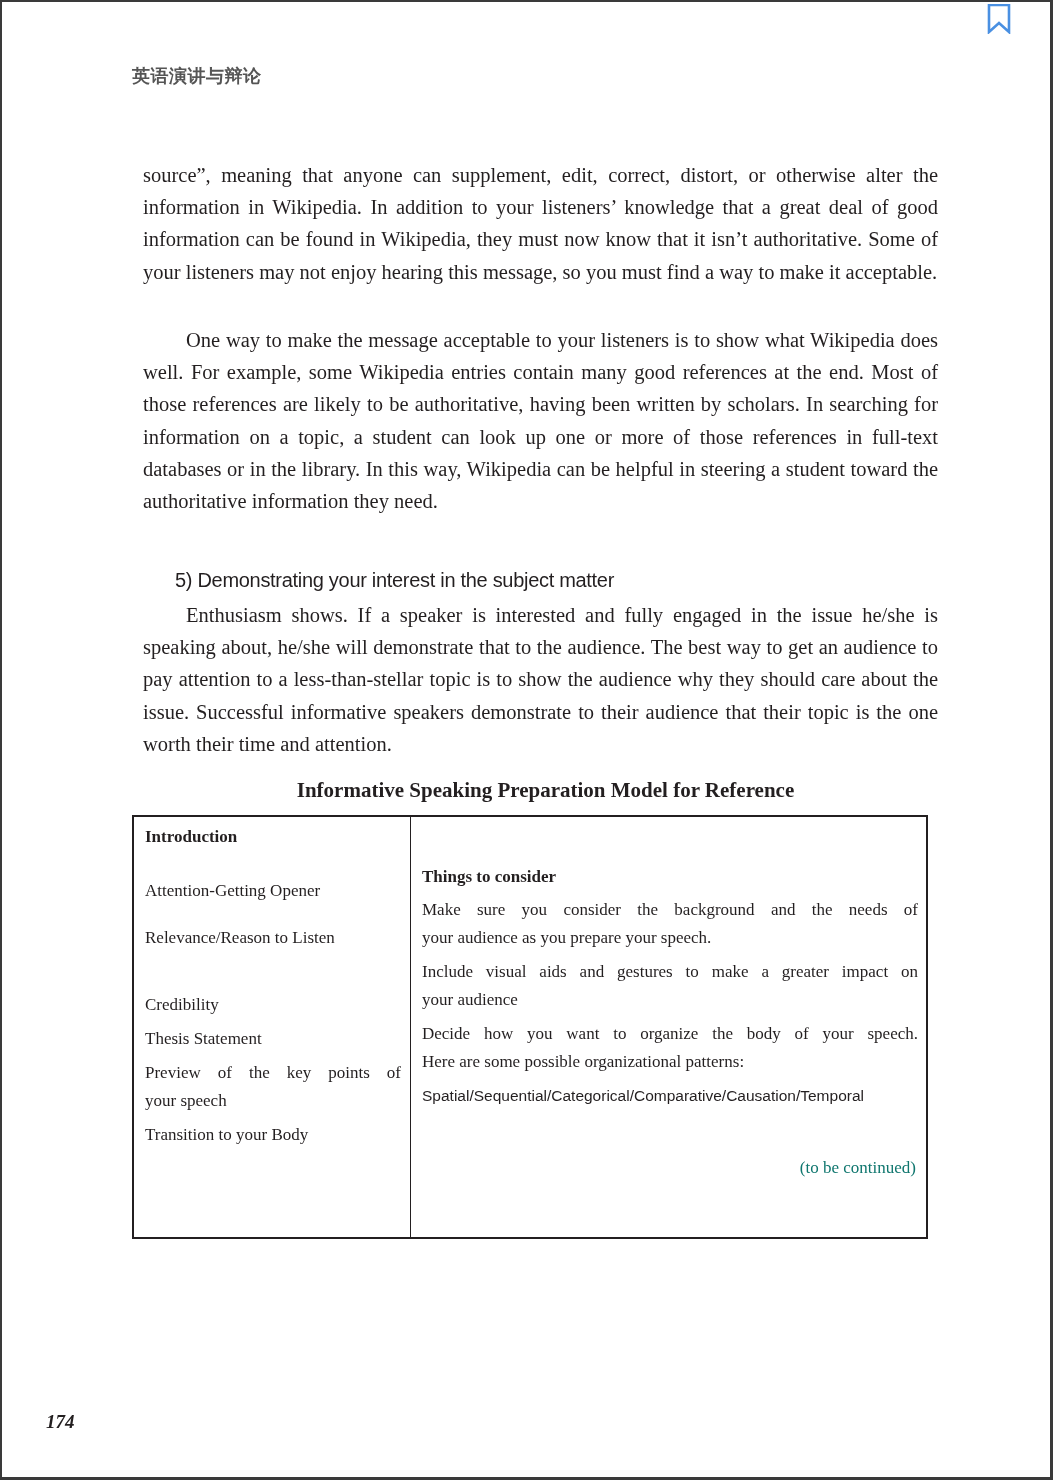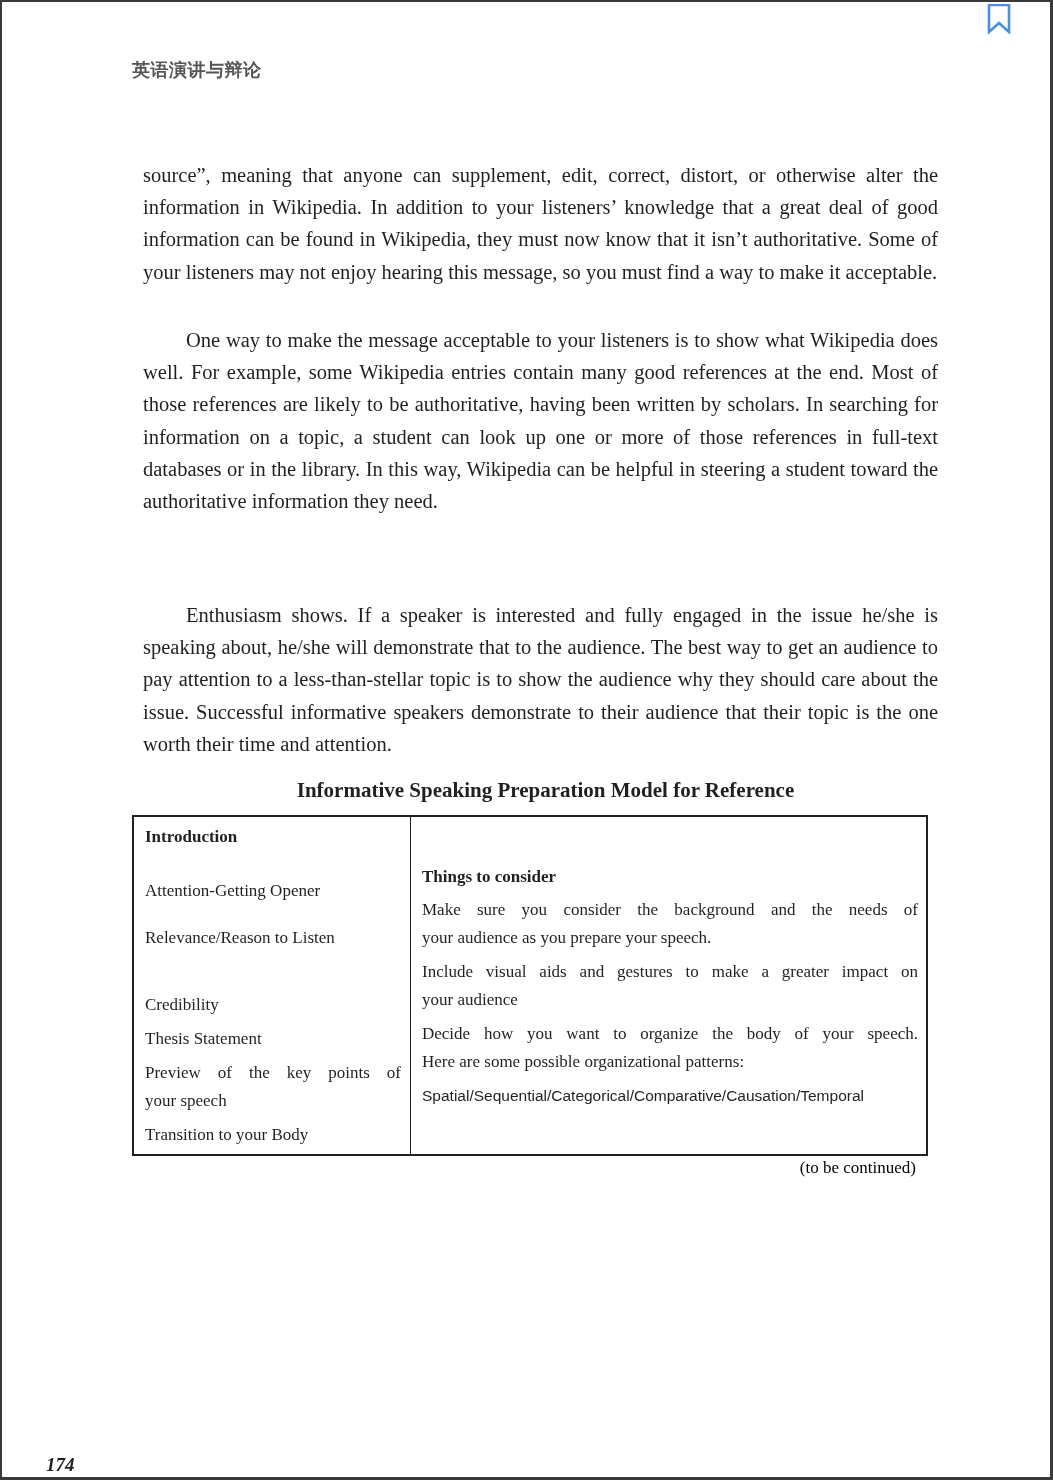--- a/index.html
+++ b/index.html
@@ -11,21 +11,21 @@
   }
   .page {
     position: absolute; left: 0; top: 0; width: 1049px; height: 1476px;
     border: 2px solid #3a3a3a; border-right-width: 3px; border-bottom-width: 3px;
     box-sizing: border-box; width: 1053px; height: 1480px;
   }
   .bookmark {
     position: absolute; left: 985px; top: 2px; width: 24px; height: 30px; cursor: pointer;
   }
   .running-head {
-    position: absolute; left: 130px; top: 56px;
+    position: absolute; left: 130px; top: 62px;
     font-family: "DejaVu Sans", "Liberation Sans", sans-serif;
     font-weight: bold; font-size: 18px; color: #555;
     letter-spacing: 0.5px;
   }
   .body-text {
     position: absolute; left: 141px; width: 795px;
     font-size: 20.5px; line-height: 32.2px; text-align: justify;
     color: #231f20;
   }
   .body-text p { margin: 0; }
@@ -37,42 +37,42 @@
     font-family: "Liberation Sans", "DejaVu Sans", sans-serif;
     font-size: 20px; font-weight: normal; color: #231f20;
     letter-spacing: -0.3px;
   }
   #para3 { top: 597px; }
   .table-title {
     position: absolute; left: 146px; width: 795px; top: 776px;
     text-align: center; font-weight: bold; font-size: 21px; color: #231f20;
   }
   .model-table {
-    position: absolute; left: 130px; top: 813px; width: 796px; height: 341px;
+    position: absolute; left: 130px; top: 813px; width: 796px; height: 424px;
     border: 2px solid #231f20; box-sizing: border-box; display: flex;
   }
   .col-left {
     width: 277px; border-right: 1.5px solid #231f20; box-sizing: border-box;
     position: relative;
   }
   .col-right { flex: 1; position: relative; }
   .cell-text { position: absolute; font-size: 17px; line-height: 28px; color: #231f20; }
   .bold { font-weight: bold; }
   .left-item { left: 11px; width: 256px; }
   .right-item { left: 11px; width: 496px; text-align: justify; }
   .justify-line { text-align: justify; text-align-last: justify; }
   .patterns {
     font-family: "Liberation Sans", "DejaVu Sans", sans-serif; font-size: 15.5px;
   }
   .continued {
-    position: absolute; right: 134px; top: 1156px; font-size: 17px; color: #000000;
+    position: absolute; right: 134px; top: 1156px; font-size: 17px; color: #0f766e;
   }
   .page-number {
     position: absolute; left: 44px; top: 1409px;
-    font-style: italic; font-weight: bold; font-size: 19px; color: #231f20; margin-top: 43px;
+    font-style: italic; font-weight: bold; font-size: 19px; color: #231f20;
   }
 </style>
 </head>
 <body>
 
 <div class="page">
 
   <div class="bookmark">
     <svg width="24" height="30" viewBox="0 0 24 30">
       <path d="M2 1 H22 V28 L12 19 L2 28 Z" fill="none" stroke="#4a90e2" stroke-width="2.6" stroke-linejoin="miter"></path>
@@ -82,20 +82,21 @@
   <div class="running-head">英语演讲与辩论</div>
 
   <div class="body-text" id="para1">
     <p>source”, meaning that anyone can supplement, edit, correct, distort, or otherwise alter the information in Wikipedia. In addition to your listeners’ knowledge that a great deal of good information can be found in Wikipedia, they must now know that it isn’t authoritative. Some of your listeners may not enjoy hearing this message, so you must find a way to make it acceptable.</p>
   </div>
 
   <div class="body-text" id="para2">
     <p class="indent">One way to make the message acceptable to your listeners is to show what Wikipedia does well. For example, some Wikipedia entries contain many good references at the end. Most of those references are likely to be authoritative, having been written by scholars. In searching for information on a topic, a student can look up one or more of those references in full-text databases or in the library. In this way, Wikipedia can be helpful in steering a student toward the authoritative information they need.</p>
   </div>
 
+  <div class="section-heading">5) Demonstrating your interest in the subject matter</div>
 
   <div class="body-text" id="para3">
     <p class="indent">Enthusiasm shows. If a speaker is interested and fully engaged in the issue he/she is speaking about, he/she will demonstrate that to the audience. The best way to get an audience to pay attention to a less-than-stellar topic is to show the audience why they should care about the issue. Successful informative speakers demonstrate to their audience that their topic is the one worth their time and attention.</p>
   </div>
 
   <div class="table-title">Informative Speaking Preparation Model for Reference</div>
 
   <div class="model-table">
     <div class="col-left">
       <div class="cell-text left-item bold" style="top:6px;">Introduction</div>

